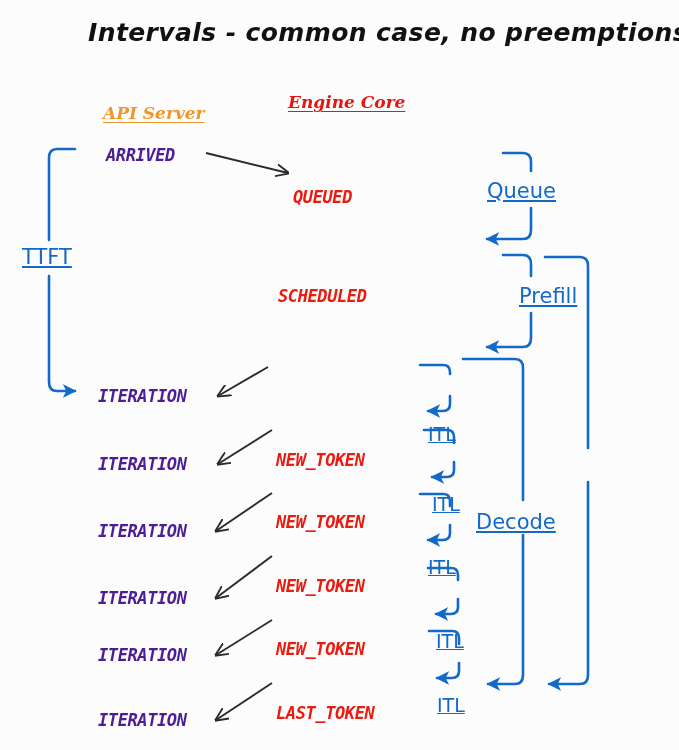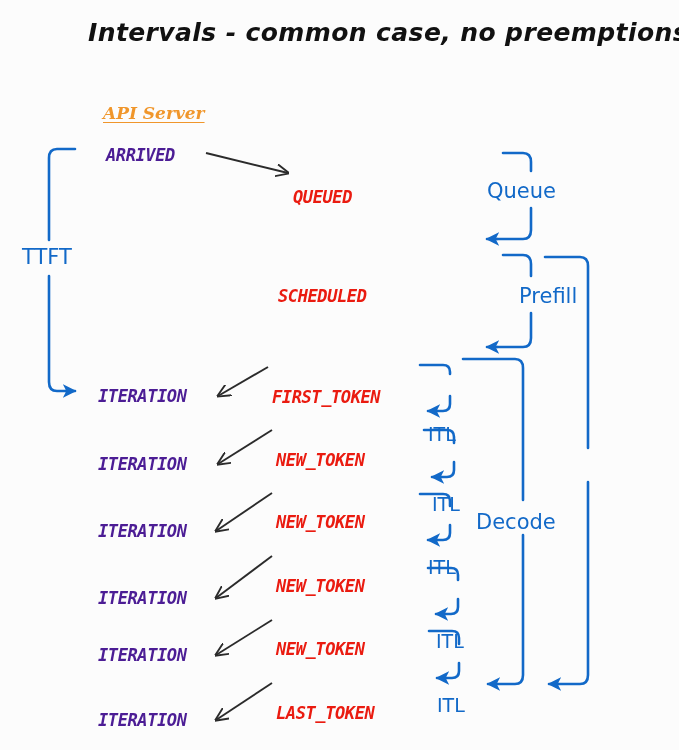--- a/index.html
+++ b/index.html
@@ -38,21 +38,21 @@
     font-style:italic;font-weight:bold;
     font-size:17px;
     letter-spacing:-0.4px;
   }
   .state.api{color:#4c1d95;}
   .state.core{color:#ea1b10;margin-top:28px;}
 
   .bracketlbl{
     font-family:"DejaVu Sans", sans-serif;
     font-style:normal;font-weight:normal;
-    font-size:21px;color:#1269c8;
+    font-size:21px;color:#1269c8;text-decoration:underline;
   }
   .bracketlbl.small{font-size:19px;margin-top:48px;}
 </style>
 </head>
 <body>
 
 <div id="stage">
 
   <svg id="svgroot" viewBox="0 0 679 750">
     <defs>
@@ -129,26 +129,26 @@
     <g fill="none" stroke="#1269c8" stroke-width="2.6" stroke-linecap="round">
       <path d="M 545 257 L 580 257 Q 588 257 588 266 L 588 448"></path>
       <path d="M 588 482 L 588 675 Q 588 684 580 684 L 558 684"></path>
       <path d="M 558 684 L 549 684" marker-end="url(#mk-blue-left)"></path>
     </g>
   </svg>
 
   <div class="lbl title" style="left:88px;top:18px;">Intervals - common case, no preemptions</div>
 
   <div class="lbl colhead api" style="left:103px;top:103px;">API Server</div>
+  <div class="lbl colhead core" style="left:288px;top:92px;">Engine Core</div>
 
   <div class="lbl state api" style="left:106px;top:145px;">ARRIVED</div>
   <div class="lbl state core" style="left:293px;top:159px;">QUEUED</div>
   <div class="lbl state core" style="left:278px;top:258px;font-style:italic;">SCHEDULED</div>
 
-  <div class="lbl state core" style="left:272px;top:359px;">FIRST_TOKEN</div>
   <div class="lbl state api" style="left:98px;top:386px;">ITERATION</div>
 
   <div class="lbl state core" style="left:276px;top:422px;">NEW_TOKEN</div>
   <div class="lbl state api" style="left:98px;top:454px;">ITERATION</div>
 
   <div class="lbl state core" style="left:276px;top:484px;">NEW_TOKEN</div>
   <div class="lbl state api" style="left:98px;top:521px;">ITERATION</div>
 
   <div class="lbl state core" style="left:276px;top:548px;">NEW_TOKEN</div>
   <div class="lbl state api" style="left:98px;top:588px;">ITERATION</div>

